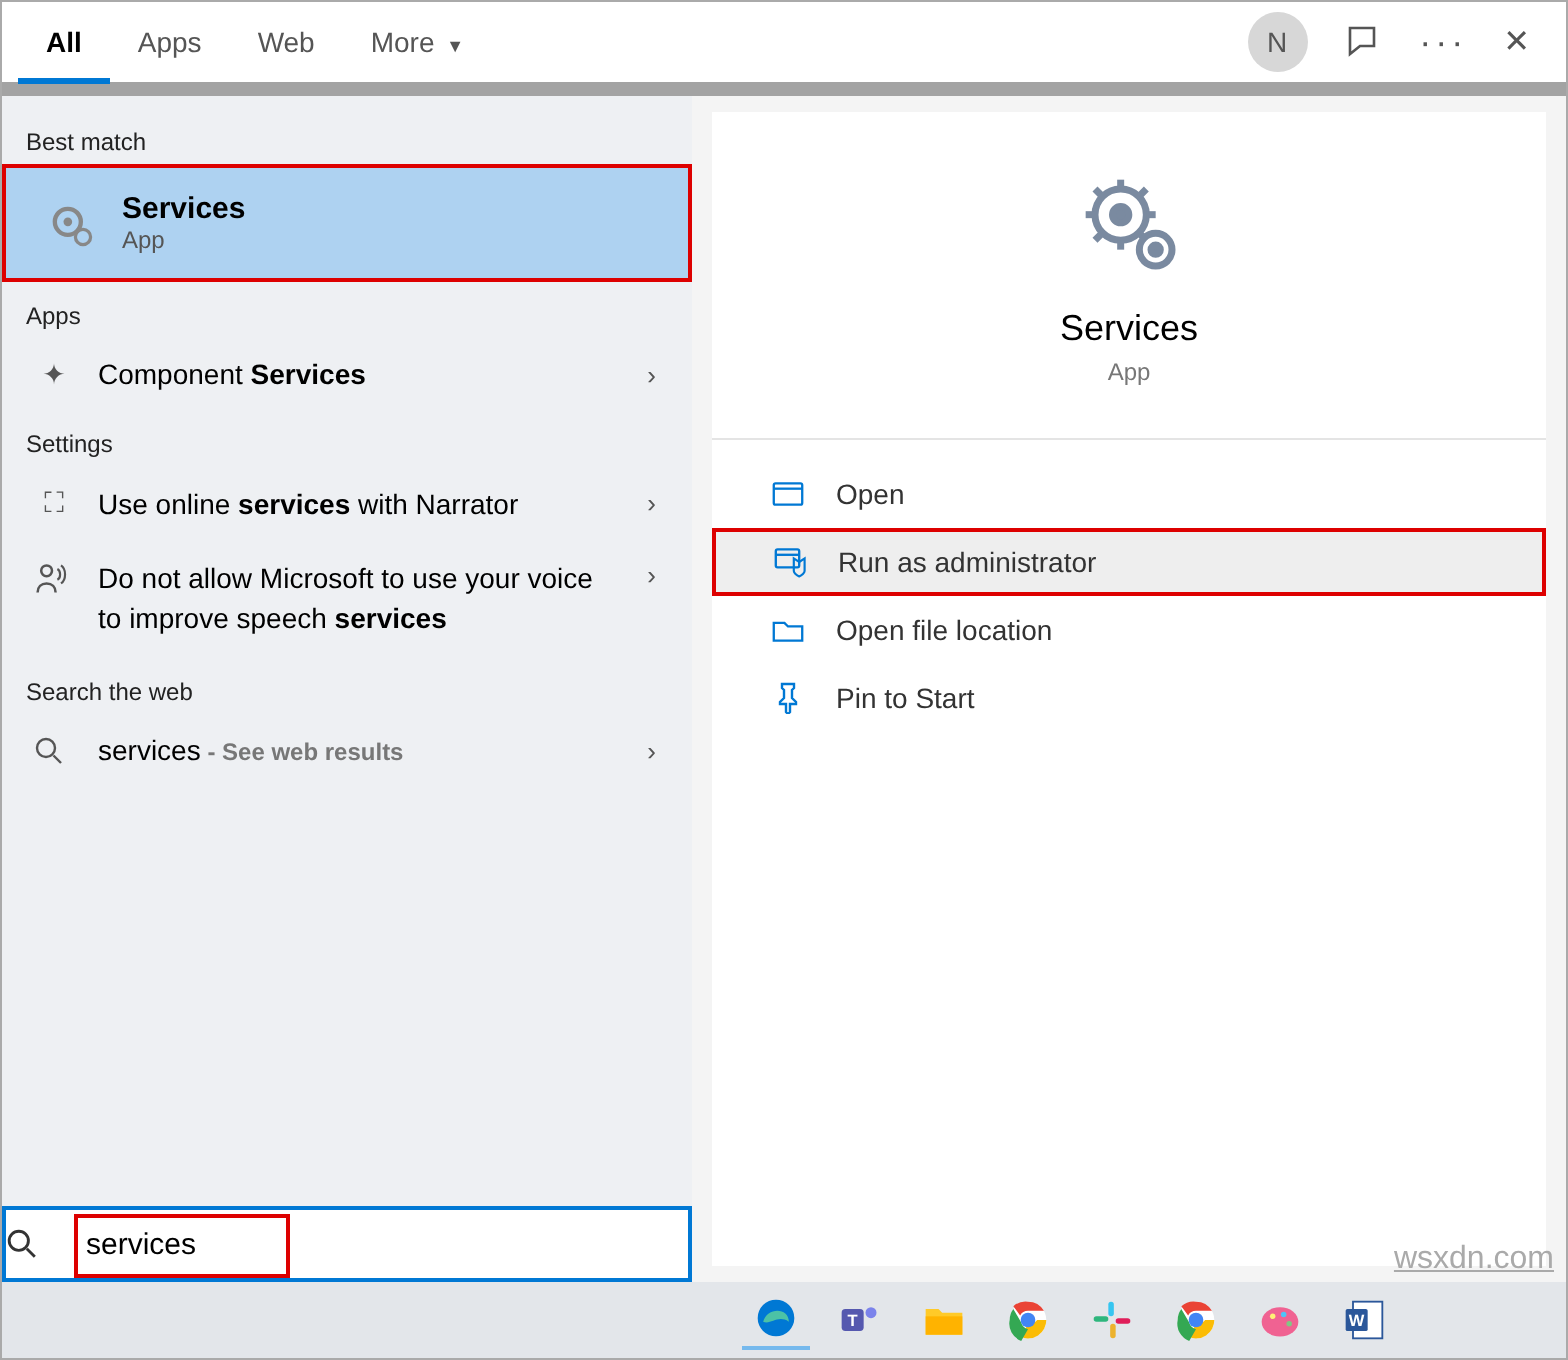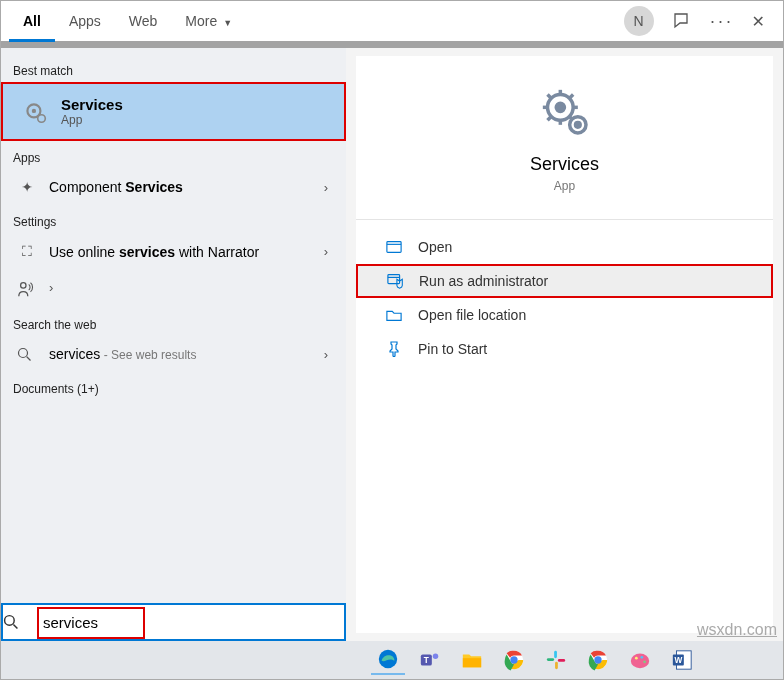--- a/index.html
+++ b/index.html
@@ -27,21 +27,21 @@
   .section-label { font-size: 12px; font-weight: 400; padding: 10px 12px 4px; color: #222; }
   .redbox { border: 2px solid #d00; }
   .bm-icon { width: 28px; height: 28px; display: flex; align-items: center; justify-content: center; }
   .bm-title { font-size: 15px; font-weight: 600; }
   .bm-sub { font-size: 12px; color: #555; }
   
   .row { padding: 10px 16px; display: flex; align-items: center; gap: 12px; font-size: 14px; cursor: pointer; position: relative; }
   .row-icon { width: 20px; text-align: center; color: #555; }
   .row-text { flex: 1; }
   .chev { color: #555; font-size: 13px; padding-right: 2px; }
-  .sub { font-size: 12px; color: #777; }
+  .sub { font-size: 12px; color: #777; font-weight: bold; }
   .preview-title { font-size: 18px; margin-top: 14px; }
   .preview-sub { font-size: 12px; color: #777; margin-top: 4px; }
   .divider { height: 1px; background: #e4e4e4; margin: 26px 0 10px; }
   .actions { text-align: left; }
   .action { padding: 9px 30px; display: flex; align-items: center; gap: 14px; font-size: 14px; cursor: pointer; color: #333; }
   .action-icon { width: 18px; color: #0078d4; font-size: 15px; }
   .action.selected { background: #eee; }
   
   
   .searchbar { position: absolute; bottom: 38px; left: 0; width: 345px; height: 38px; border: 2px solid #0078d4; background: #fff; display: flex; align-items: center; }
@@ -114,36 +114,36 @@
       <span class="chev">›</span>
     </div>
     <div class="row" style="align-items:flex-start;">
       <span class="row-icon">
         <svg width="18" height="18" viewBox="0 0 20 20">
             <circle cx="7" cy="6" r="3" fill="none" stroke="#555" stroke-width="1.4"></circle>
             <path d="M2 18c0-3 2-5 5-5s5 2 5 5" fill="none" stroke="#555" stroke-width="1.4"></path>
             <path d="M13 5c2 1 2 5 0 6M15 3c3 2 3 8 0 10" fill="none" stroke="#555" stroke-width="1.2"></path>
           </svg>
       </span>
+      <span class="row-text" style="line-height:1.4;"><span>Do not allow Microsoft to use your voice to improve speech </span><b>services</b></span>
       <span class="chev">›</span>
     </div>
 
     <div class="section-label">Search the web</div>
     <div class="row">
       <span class="row-icon">
         <svg width="15" height="15" viewBox="0 0 20 20">
             <circle cx="8" cy="8" r="6" fill="none" stroke="#555" stroke-width="1.6"></circle>
             <line x1="13" y1="13" x2="18" y2="18" stroke="#555" stroke-width="1.6"></line>
           </svg>
       </span>
       <span class="row-text"><span>services</span><span class="sub"> - See web results</span></span>
       <span class="chev">›</span>
     </div>
 
-    <div class="section-label">Documents (1+)</div>
   </div>
 
   <div class="right">
     <div class="right-inner">
       <div style="display:flex;justify-content:center;">
         <svg width="56" height="56" viewBox="0 0 48 48">
           <g fill="none" stroke="#7a8aa0" stroke-width="3">
             <circle cx="20" cy="20" r="11"></circle>
               <circle cx="20" cy="20" r="3.5" fill="#7a8aa0"></circle>
             <g stroke-width="3">

